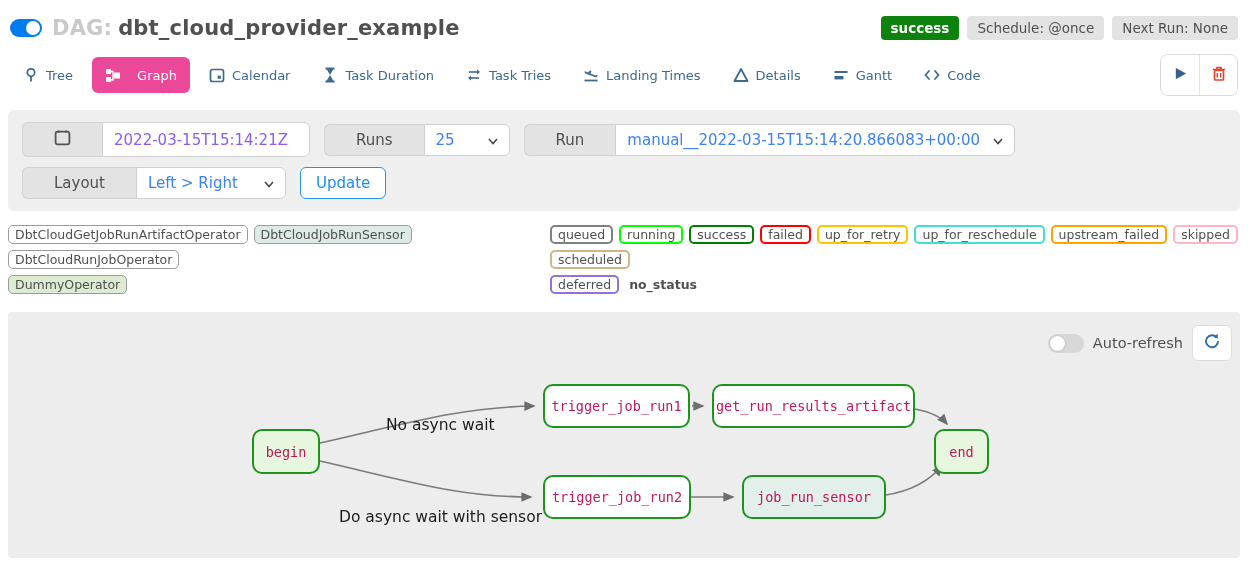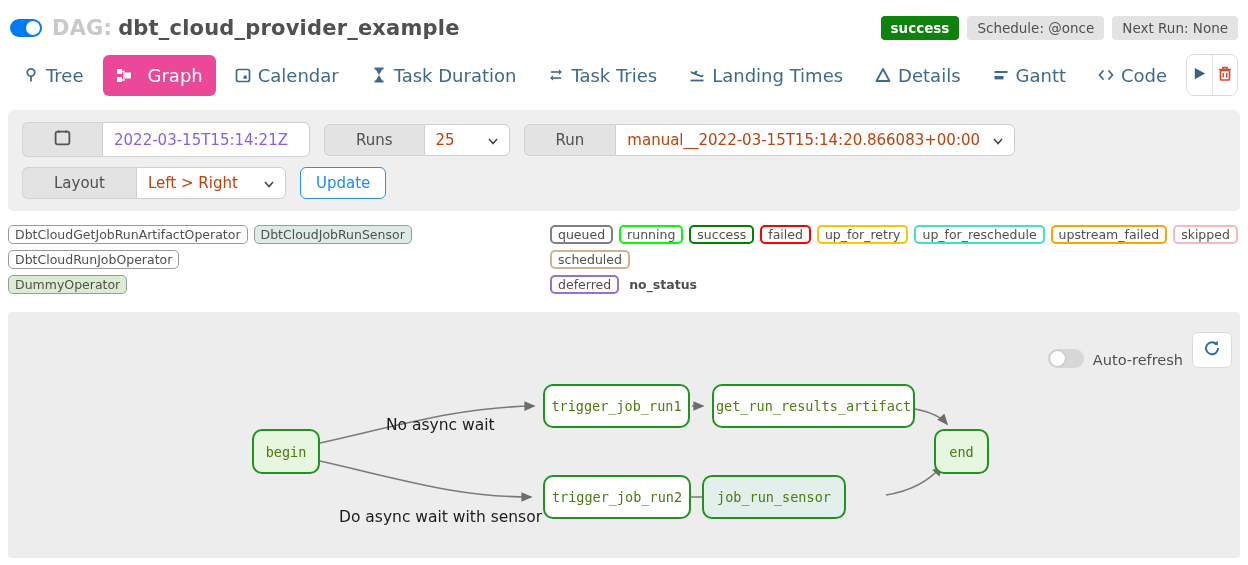--- a/index.html
+++ b/index.html
@@ -18,36 +18,36 @@
   .dag-heading { margin-left:10px; font-size:21px; font-weight:bold; letter-spacing:.2px; }
   .dag-prefix { color:#c9c9c9; margin-right:6px; }
   .dag-title { color:#51504f; }
   .topbar .spacer { flex:1; }
   .badge { background:#e3e3e3; color:#51504f; font-size:13.5px; padding:4px 10px; border-radius:4px; margin-left:8px; white-space:nowrap; }
   .badge.success { background:#0d820d; color:#fff; font-weight:bold; }
 
   
   .tabs { display:flex; align-items:center; padding:6px 10px 4px 10px; }
   .tab { display:flex; align-items:center; gap:7px; padding:10px 13px; margin-right:6px;
-         color:#3d6a8f; font-size:18px; border-radius:6px; cursor:pointer; white-space:nowrap; }
+         color:#3d6a8f; font-size:13px; border-radius:6px; cursor:pointer; white-space:nowrap; }
   .tab.active { background:#ec4899; color:#fff;gap:16px; }
   .tab svg { display:block; }
   .tabs .spacer { flex:1; }
   .action-group { display:flex; border:1px solid #d9d9d9; border-radius:8px; overflow:hidden; background:#fff; }
   .action-btn { width:38px; height:40px; display:flex; align-items:center; justify-content:center; background:#fff; cursor:pointer; }
   .action-btn + .action-btn { border-left:1px solid #e3e3e3; }
 
   
   .filter-panel { margin:10px 8px 0 8px; background:#efefef; border-radius:6px; padding:12px 14px; }
   .f-row { display:flex; align-items:center; }
   .f-row + .f-row { margin-top:10px; }
   .igroup { display:flex; align-items:stretch; margin-right:14px; }
   .ig-label { background:#e3e3e3; border:1px solid #d2d2d2; border-right:none; padding:6px 31px;
               font-size:15px; color:#51504f; border-radius:6px 0 0 6px; display:flex; align-items:center; }
-  .ig-field { background:#fff; border:1px solid #cfcfcf; padding:6px 11px; font-size:15px; color:#c2410c;
+  .ig-field { background:#fff; border:1px solid #cfcfcf; padding:6px 11px; font-size:15px; color:#3b82f6;
               border-radius:0 6px 6px 0; display:flex; align-items:center; gap:10px; }
   input.text-input { background:#fff; border:1px solid #cfcfcf; padding:7px 11px; font-size:15px; color:#8b5cf6;
               border-radius:0 6px 6px 0; outline:none; font-family:inherit; }
   .fake-select { cursor:pointer; }
   .fake-select .chev { margin-left:auto; }
   .find-task { margin-left:auto; }
   .find-task input { border-radius:6px; width:178px; border:1px solid #d8d8d8; }
   .find-task input::placeholder { color:#9e9e9e; }
   .update-btn { background:#fff; border:1.5px solid #2492f0; color:#1f8cef; font-size:15px;
                 padding:6px 15px; border-radius:6px; cursor:pointer; font-family:inherit; }
@@ -56,30 +56,30 @@
   .legend { display:flex; align-items:flex-start; padding:14px 8px 4px 8px; }
   .legend-operators { width:542px; flex:0 0 auto; }
   .legend-statuses { flex:1; }
   .l-row { display:flex; flex-wrap:wrap; gap:6px; margin-bottom:6px; align-items:center; }
   .op-badge { border:1px solid #9b9b9b; border-radius:5px; padding:1px 6px; font-size:12.5px; background:#fff; white-space:nowrap; }
   .st-badge { border:2px solid #888; border-radius:5px; padding:0 6px; font-size:12.5px; background:#fff; white-space:nowrap; }
   .st-plain { border:none; background:transparent; padding:0 4px; font-size:12.5px; font-weight:bold; color:#51504f; }
 
   
   .graph-panel { position:relative; margin:8px 8px 0 8px; height:246px; background:#ededed; border-radius:4px; }
-  .graph-controls { position:absolute; top:20px; right:8px; display:flex; align-items:flex-end; gap:9px; z-index:3; }
+  .graph-controls { position:absolute; top:13px; right:8px; display:flex; align-items:center; gap:9px; z-index:3; }
   .mini-switch { width:36px; height:19px; border-radius:10px; background:#d7d7d7; position:relative; cursor:pointer; }
   .mini-switch .knob { position:absolute; top:2px; left:2px; width:15px; height:15px; border-radius:50%; background:#fff; box-shadow:0 0 2px rgba(0,0,0,.25); }
   .ar-label { font-size:14.5px; color:#51504f; }
   .refresh-btn { width:40px; height:36px; background:#fff; border:1px solid #dcdcdc; border-radius:6px;
                  display:flex; align-items:center; justify-content:center; cursor:pointer; }
   .edges { position:absolute; left:0; top:0; width:100%; height:100%; }
   .node { position:absolute; border:2.5px solid #1d951d; border-radius:10px; background:#fff;
           display:flex; align-items:center; justify-content:center; cursor:pointer;
-          font-family:"DejaVu Sans Mono","Liberation Mono",monospace; font-size:13.5px; color:#4d7c0f; z-index:2; }
+          font-family:"DejaVu Sans Mono","Liberation Mono",monospace; font-size:13.5px; color:#be185d; z-index:2; }
   .edge-label { position:absolute; font-size:15.5px; color:#1c1c1c; white-space:nowrap; z-index:1; }
 </style>
 </head>
 <body>
 
 <div class="topbar">
   <div class="switch">
       <div class="knob"></div>
     </div>
   <div class="dag-heading">
@@ -297,15 +297,15 @@
     </g>
   </svg>
 
   <div class="edge-label" style="left:378px; top:104px;">No async wait</div>
   <div class="edge-label" style="left:331px; top:196px;">Do async wait with sensor</div>
 
   <div class="node" style="left: 244px; top: 117px; width: 68px; height: 45px; background-color: rgb(231, 246, 223);">begin</div>
   <div class="node" style="left: 535px; top: 72px; width: 147px; height: 44px; background-color: rgb(255, 255, 255);">trigger_job_run1</div>
   <div class="node" style="left: 704px; top: 72px; width: 203px; height: 44px; background-color: rgb(255, 255, 255);">get_run_results_artifact</div>
   <div class="node" style="left: 535px; top: 163px; width: 148px; height: 44px; background-color: rgb(255, 255, 255);">trigger_job_run2</div>
-  <div class="node" style="left: 694px; top: 163px; width: 144px; height: 44px; background-color: rgb(226, 239, 234);">job_run_sensor</div>
+  <div class="node" style="left: 734px; top: 163px; width: 144px; height: 44px; background-color: rgb(226, 239, 234);">job_run_sensor</div>
   <div class="node" style="left: 926px; top: 117px; width: 55px; height: 45px; background-color: rgb(231, 246, 223);">end</div>
 </div>
 
 </body></html>

